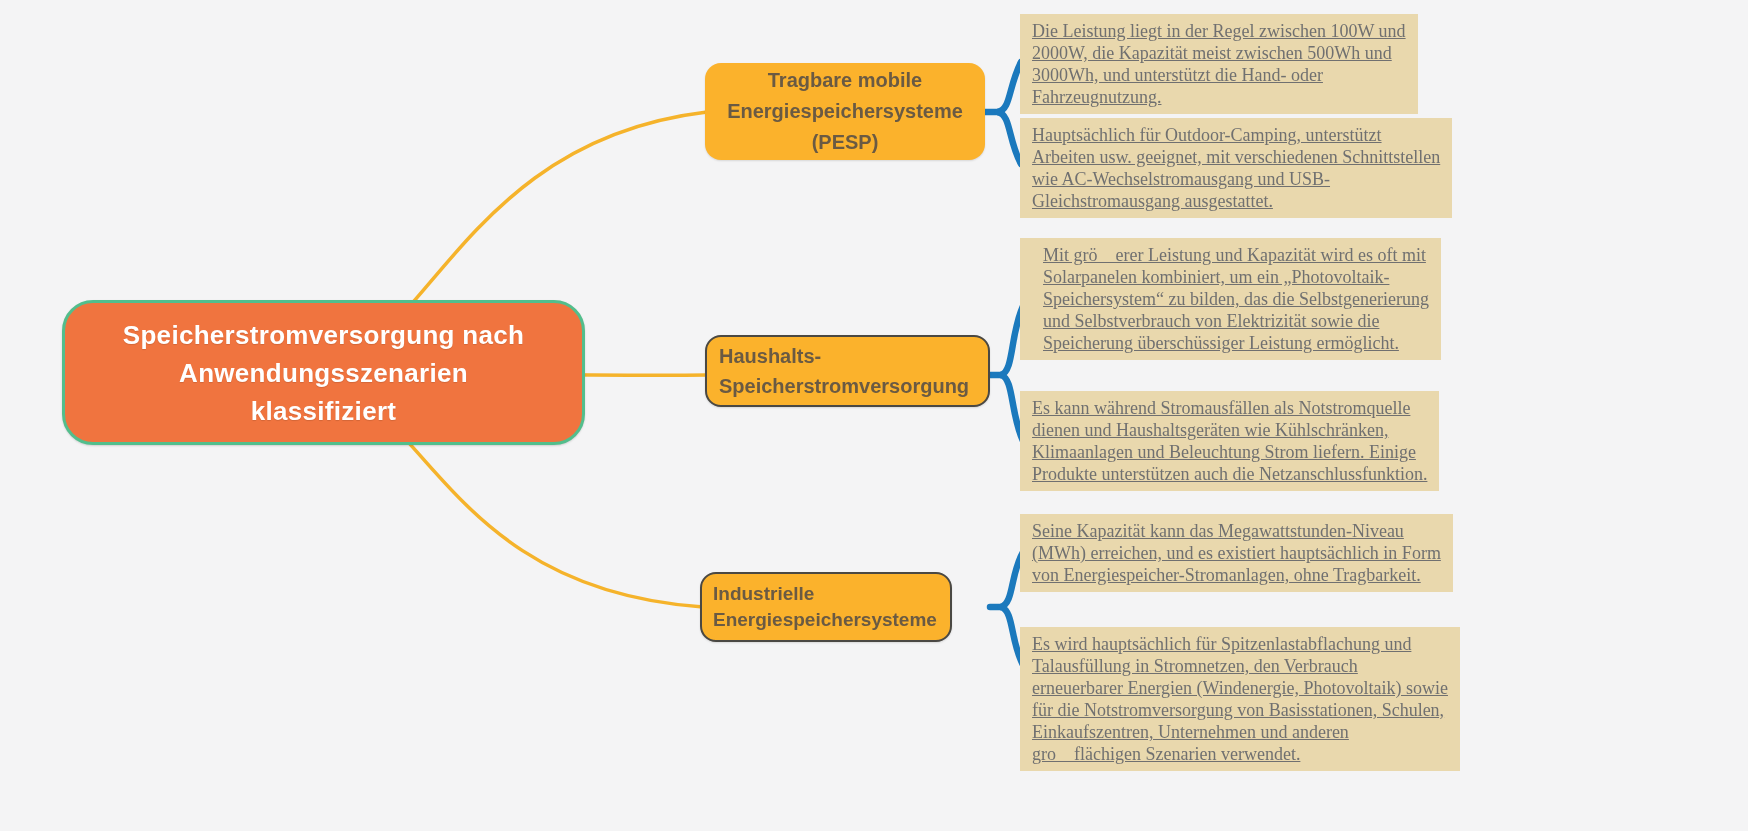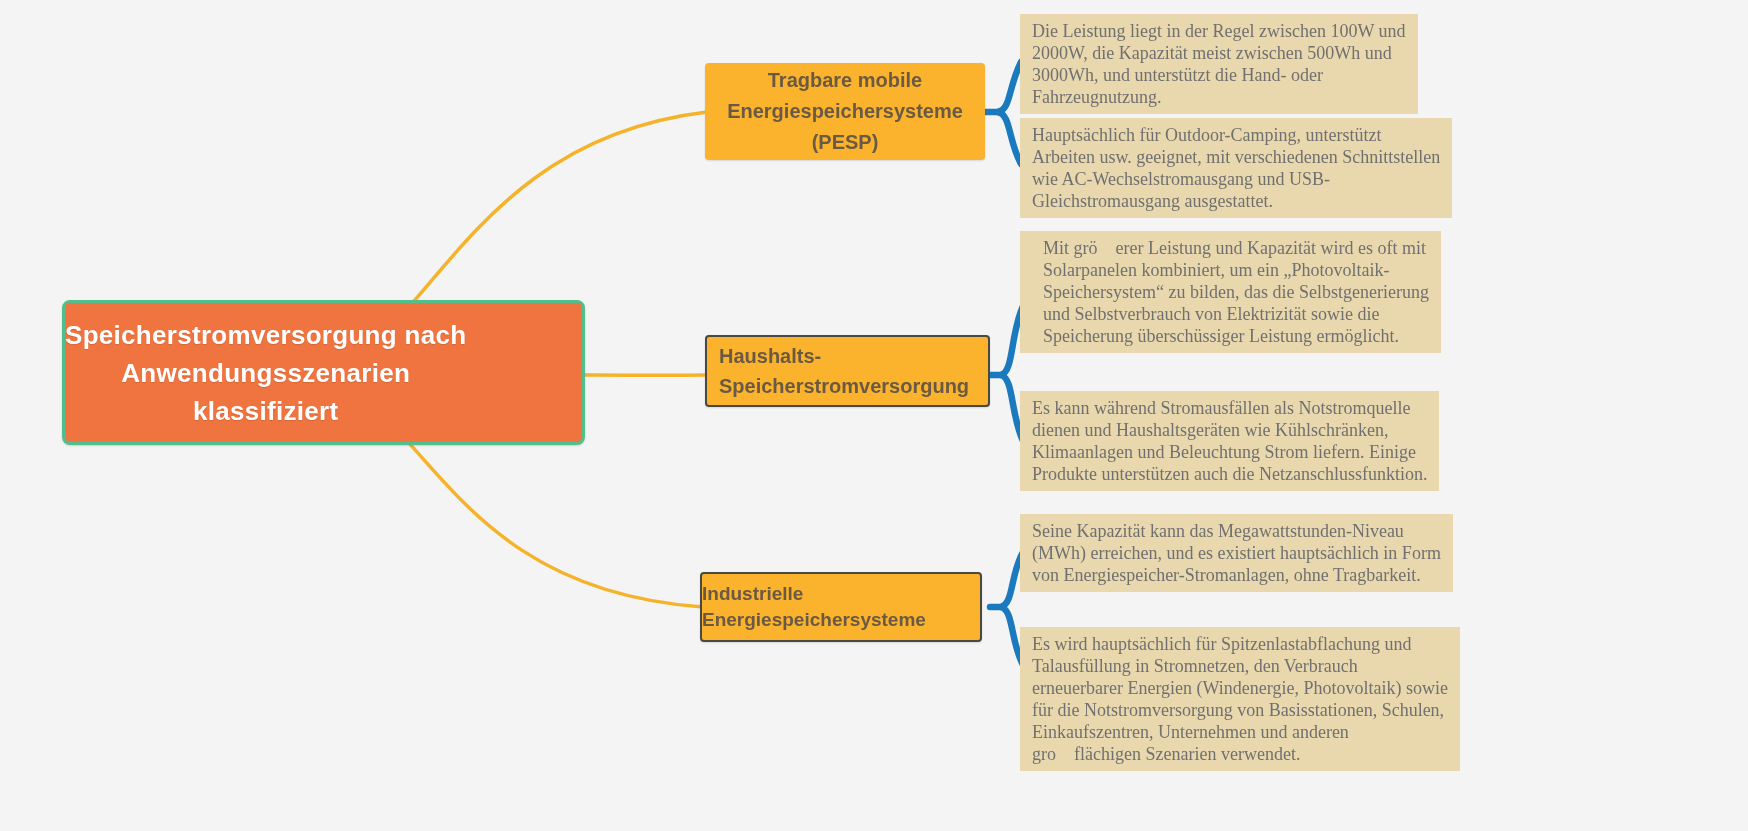--- a/index.html
+++ b/index.html
@@ -12,61 +12,61 @@
     position:relative; width:1748px; height:831px; overflow:hidden;
     background:var(--background);
     font-family:"Liberation Sans", sans-serif;
   }
   .edges{position:absolute; inset:0; pointer-events:none;}
   .node{position:absolute; box-sizing:border-box;}
   .root-node{
     left:62px; top:300px; width:523px; height:145px;
     background:var(--root-fill);
     border:3px solid var(--root-border);
-    border-radius:8px;
-    display:flex; align-items:center; 
+    border-radius:31px;
+    display:flex; align-items:center; justify-content:center;
     box-shadow:0 1px 2px rgba(0,0,0,.15);
   }
   .root-node .label{
     color:var(--root-text); font-weight:bold; font-size:26px; line-height:38px;
     text-align:center; white-space:pre-line; letter-spacing:.3px;
     text-shadow:0 1px 1px rgba(0,0,0,.12);
   }
   .branch-node{
-    background:var(--branch-fill); border-radius:4px;
+    background:var(--branch-fill); border-radius:16px;
     display:flex; align-items:center;
     color:var(--branch-text); font-weight:bold;
     box-shadow:0 1px 2px rgba(0,0,0,.12);
   }
   .branch-node .label{white-space:pre-line;}
   .branch-pesp{left:705px; top:63px; width:280px; height:97px; justify-content:center;}
   .branch-pesp .label{font-size:20px; line-height:31px; text-align:center;}
   .branch-haushalt{
     left:705px; top:335px; width:285px; height:72px;
     border:2.5px solid var(--branch-border); padding-left:12px;
   }
   .branch-haushalt .label{font-size:20px; line-height:30px;}
   .branch-industrie{
-    left:700px; top:572px; width:282px; height:70px;
-    border:2.5px solid var(--branch-border); padding-left:0;
+    left:700px; top:572px; width:252px; height:70px;
+    border:2.5px solid var(--branch-border); padding-left:11px;
   }
   .branch-industrie .label{font-size:19px; line-height:26px;}
   .leaf-note{
     position:absolute; left:1020px;
     background:var(--leaf-fill);
     padding:6px 12px;
     width:max-content; max-width:560px;
   }
   .leaf-note .note-text{
     font-family:"Liberation Serif", serif;
     font-size:18px; line-height:22px; color:var(--leaf-text);
-    white-space:pre-line; display:block;
+    white-space:pre-line; display:block;text-decoration:underline;
   }
   .leaf-1{top:14px;}  .leaf-2{top:118px;}
-  .leaf-3{top:231px;padding-left:23px;} .leaf-4{top:391px;}
+  .leaf-3{top:238px;padding-left:23px;} .leaf-4{top:391px;}
   .leaf-5{top:514px;} .leaf-6{top:627px;}
 </style>
 </head>
 <body>
 
 <div class="canvas">
 
   <svg class="edges" width="1748" height="831" viewBox="0 0 1748 831">
 
     <path d="M 325 372 C 430 340, 470 140, 707 112" fill="none" stroke="#f5b32b" stroke-width="3.5" stroke-linecap="round"></path>

